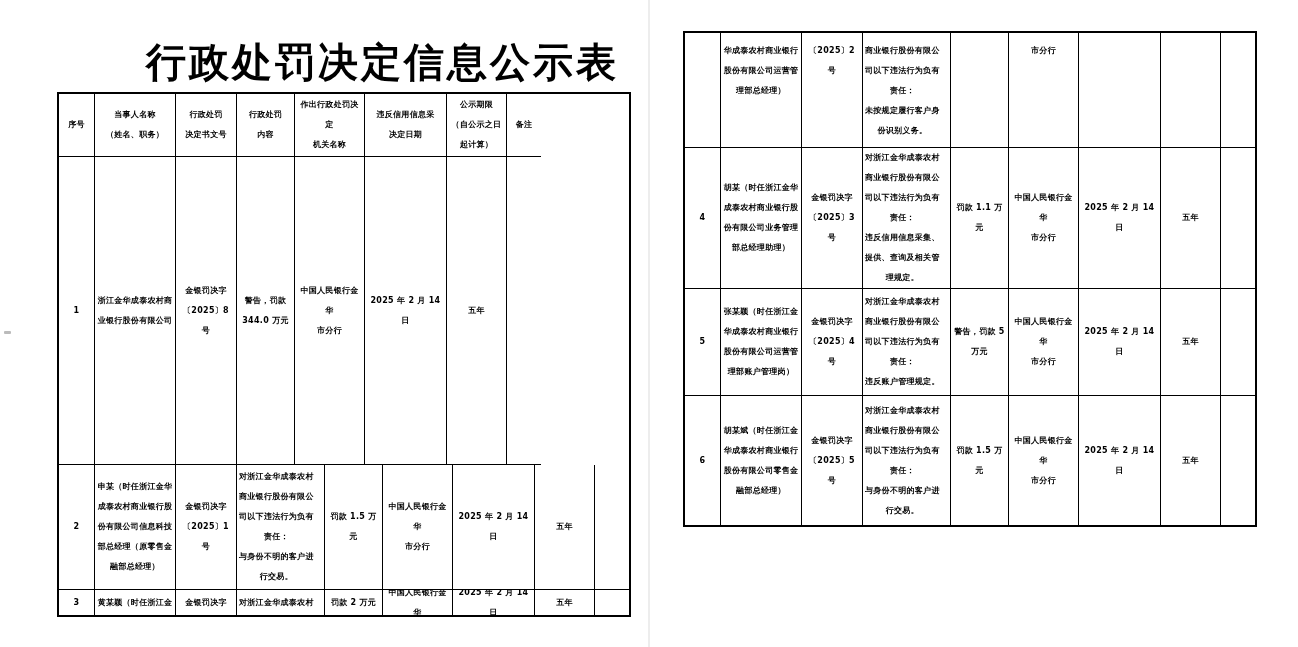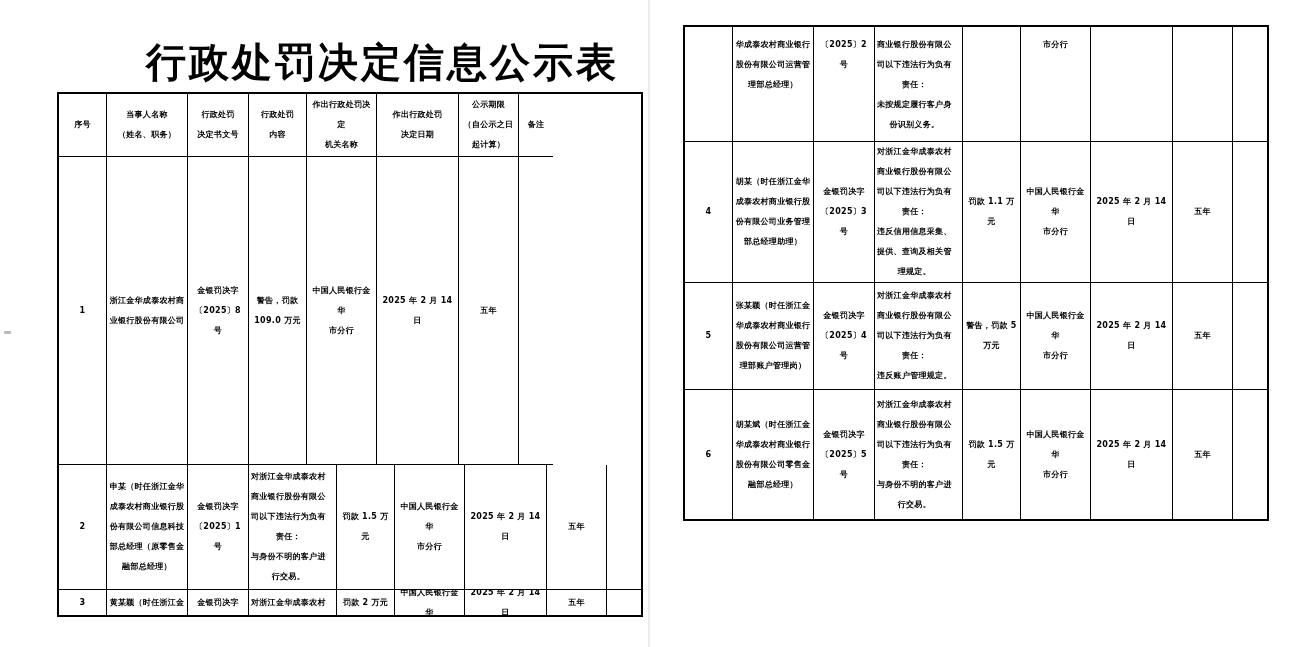--- a/index.html
+++ b/index.html
@@ -9,36 +9,36 @@
   }
   .page-divider{position:absolute;left:648px;top:0;width:2px;height:647px;background:#ededed;}
   .scan-artifact{position:absolute;left:4px;top:331px;width:7px;height:3px;background:#bbbbbb;border-radius:1px;}
   .doc-title{
     position:absolute;left:57px;top:36px;width:562px;height:52px;
     text-align:right;font-size:40px;font-weight:700;letter-spacing:3px;line-height:52px;
     white-space:nowrap;
   }
   .tbl{position:absolute;border:2px solid #000;background:#fff;}
   .tbl-left{left:57px;top:92px;}
-  .tbl-right{left:683px;top:25px;}
+  .tbl-right{left:683px;top:31px;}
   .row{display:flex;}
   .cell{
     box-sizing:border-box;
     border-right:1px solid #000;border-bottom:1px solid #000;
     display:flex;flex-direction:column;justify-content:center;align-items:center;
     text-align:center;font-size:8px;font-weight:700;line-height:20px;
     letter-spacing:0.3px;white-space:pre-line;overflow:hidden;padding:0 2px;
   }
   .cell:last-child{border-right:none;}
   .row:last-child .cell{border-bottom:none;}
   .cell.vio{align-items:flex-start;text-align:center;}
   .row.partial .cell{justify-content:flex-start;padding-top:8px;}
   .hd{font-weight:700;}
   
-  .c0{width:48px}.c1{width:81px}.c2{width:61px}.c3{width:88px}.c4{width:58px}
+  .c0{width:36px}.c1{width:81px}.c2{width:61px}.c3{width:88px}.c4{width:58px}
   .c5{width:70px}.c6{width:82px}.c7{width:60px}.c8{width:34px}
   
   .h-hd{height:63px}.h-l1{height:308px}.h-l2{height:125px}.h-l3{height:25px}
   .h-r0{height:115px}.h-r1{height:141px}.h-r2{height:107px}.h-r3{height:129px}
 </style>
 </head>
 <body>
 
 <div class="page-divider"></div>
 <div class="scan-artifact"></div>
@@ -49,36 +49,36 @@
   <div class="row h-hd">
     <div class="cell hd c0">序号</div>
     <div class="cell hd c1">当事人名称
 （姓名、职务）</div>
     <div class="cell hd c2">行政处罚
 决定书文号</div>
     <div class="cell hd c4">行政处罚
 内容</div>
     <div class="cell hd c5">作出行政处罚决定
 机关名称</div>
-    <div class="cell hd c6">作出行政处罚
+    <div class="cell hd c6">违反信用信息采
 决定日期</div>
     <div class="cell hd c7">公示期限
 （自公示之日
 起计算）</div>
     <div class="cell hd c8">备注</div>
   </div>
 
   <div class="row h-l1">
     <div class="cell c0">1</div>
     <div class="cell c1">浙江金华成泰农村商
 业银行股份有限公司</div>
     <div class="cell c2">金银罚决字
 〔2025〕8 号</div>
     <div class="cell c4">警告，罚款
-109.0 万元</div>
+344.0 万元</div>
     <div class="cell c5">中国人民银行金华
 市分行</div>
     <div class="cell c6">2025 年 2 月 14 日</div>
     <div class="cell c7">五年</div>
     <div class="cell c8"></div>
   </div>
 
   <div class="row h-l2">
     <div class="cell c0">2</div>
     <div class="cell c1">申某（时任浙江金华

